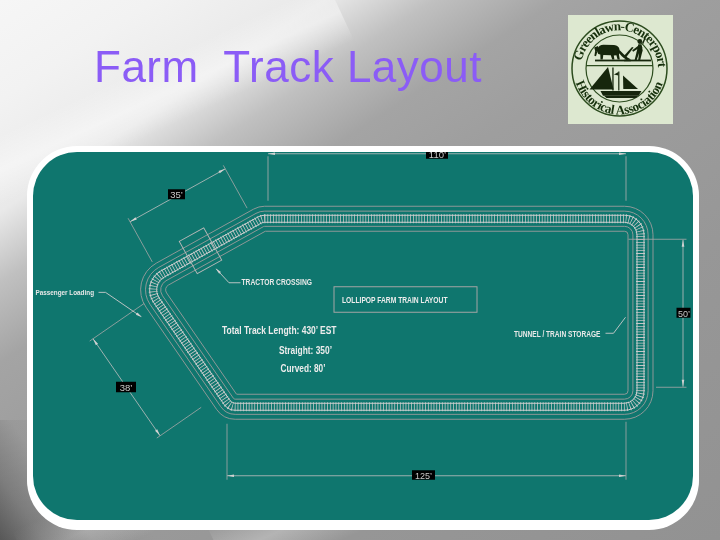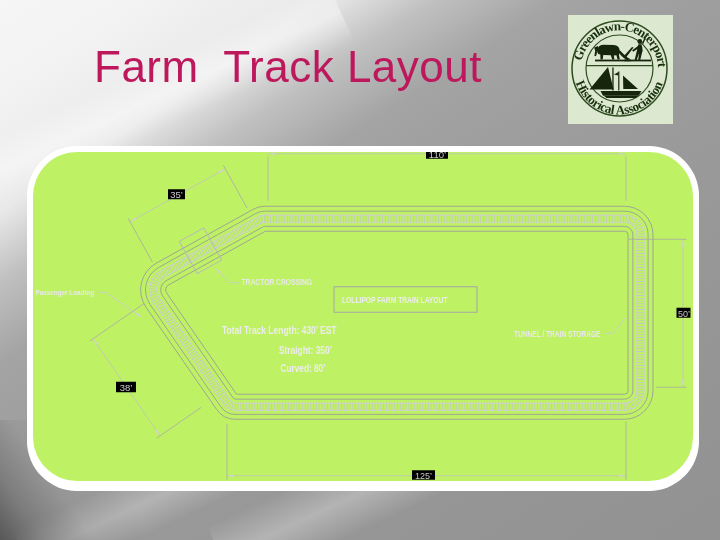--- a/index.html
+++ b/index.html
@@ -15,26 +15,26 @@
   }
   .streak{position:absolute;transform:rotate(-25deg);}
   .s1{left:-60px;top:68px;width:420px;height:64px;
     background:linear-gradient(180deg, rgba(255,255,255,0) 0%, rgba(255,255,255,0.45) 50%, rgba(255,255,255,0) 100%);}
   .s2{left:15px;top:482px;width:220px;height:60px;
     background:linear-gradient(180deg, rgba(255,255,255,0) 0%, rgba(255,255,255,0.25) 50%, rgba(255,255,255,0) 100%);}
   .s3{left:210px;top:470px;width:250px;height:70px;
     background:linear-gradient(180deg, rgba(255,255,255,0) 0%, rgba(255,255,255,0.28) 50%, rgba(255,255,255,0) 100%);}
   .title{
     position:absolute;left:94px;top:42px;
-    font-size:44px;color:#be185d;white-space:pre;letter-spacing:0.5px;
+    font-size:44px;color:#8b5cf6;white-space:pre;letter-spacing:0.5px;
   }
   .logo{position:absolute;left:568px;top:15px;width:105px;height:109px;}
   .board{
-    position:absolute;left:33px;top:152px;width:660px;height:329px;
-    background:#bef264;border-radius:44px;overflow:hidden;
+    position:absolute;left:33px;top:152px;width:660px;height:368px;
+    background:#0f766e;border-radius:44px;overflow:hidden;
     box-shadow:0 0 0 6px #ffffff, 0 4px 0 6px #ffffff;
   }
 </style>
 </head>
 <body>
 
 <div class="streak s1"></div>
 <div class="streak s2"></div>
 <div class="streak s3"></div>
 

